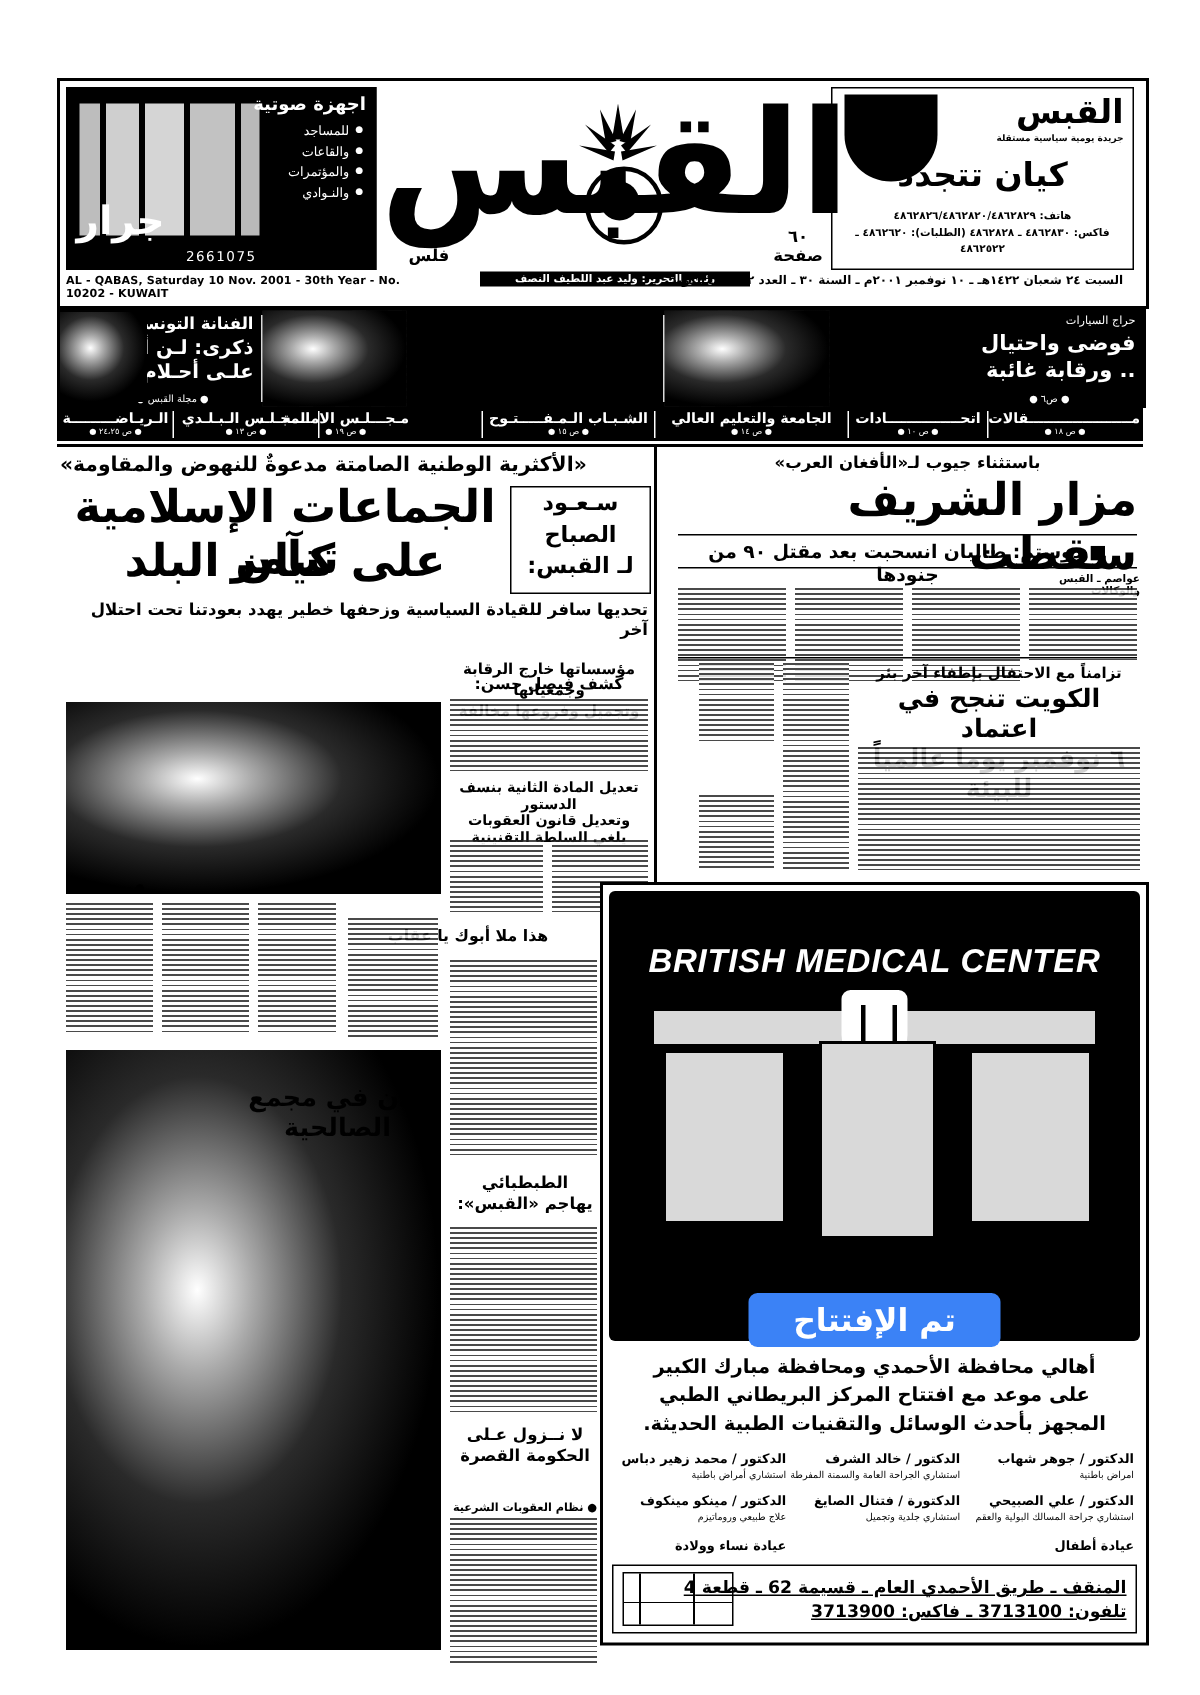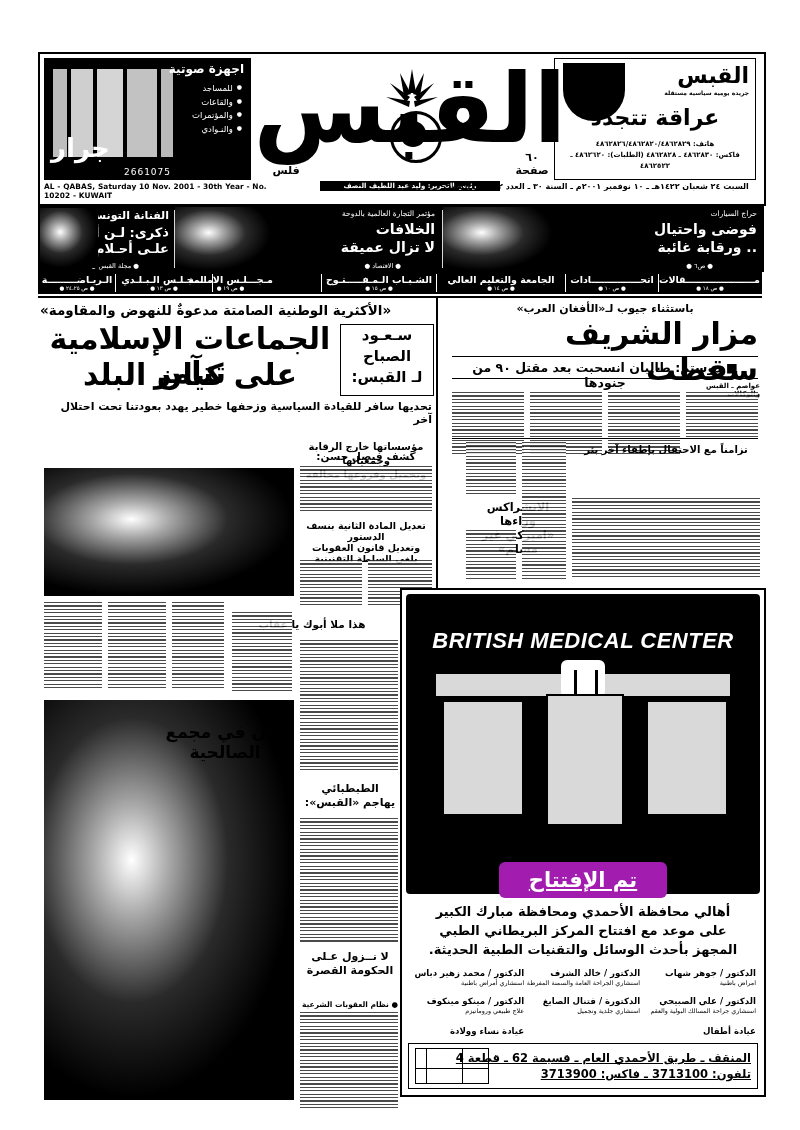--- a/index.html
+++ b/index.html
@@ -131,21 +131,21 @@
 
   
   #bmc{left:400px;top:588px;width:362px;height:505px;border:2px solid #000;background:#fff;}
   #bmc-inner{position:absolute;left:4px;top:4px;right:4px;height:300px;background:#000;border-radius:4px;}
   #bmc-ar{position:absolute;left:0;right:0;top:8px;text-align:center;color:#fff;font-size:21px;font-weight:bold;}
   #bmc-en{position:absolute;left:0;right:0;top:34px;text-align:center;color:#fff;font-size:22px;font-weight:bold;font-style:italic;letter-spacing:.5px;font-family:"Liberation Sans",sans-serif;}
   #bmc-shield{position:absolute;left:50%;margin-left:-22px;top:66px;width:44px;height:52px;background:#fff;border-radius:6px 6px 22px 22px;}
   #bmc-shield:after{content:"";position:absolute;left:50%;margin-left:-9px;top:10px;width:18px;height:30px;border:3px solid #000;border-radius:0 0 9px 9px;border-top:none;}
   #bmc-bar{position:absolute;left:28px;right:28px;top:78px;height:22px;background:#d9d9d9;border:2px solid #000;}
   .bmc-block{position:absolute;background:#d9d9d9;border:2px solid #000;}
-  #bmc-open{position:absolute;left:50%;margin-left:-84px;top:268px;width:168px;height:36px;background:#a21caf;border-radius:6px;color:#fff;font-size:21px;font-weight:bold;text-align:center;line-height:36px;text-decoration:underline;}
+  #bmc-open{position:absolute;left:50%;margin-left:-84px;top:268px;width:168px;height:36px;background:#3b82f6;border-radius:6px;color:#fff;font-size:21px;font-weight:bold;text-align:center;line-height:36px;}
   #bmc-body{position:absolute;left:8px;right:8px;top:312px;text-align:center;font-size:13px;font-weight:bold;line-height:19px;}
   #bmc-docs{position:absolute;left:8px;right:8px;top:378px;height:92px;}
   .doccol{position:absolute;top:0;width:33%;}
   .docname{font-size:8.6px;font-weight:bold;line-height:11px;}
   .docspec{font-size:6.4px;line-height:9px;}
   #bmc-addr{position:absolute;left:6px;right:6px;bottom:6px;height:44px;border:1px solid #000;}
   #bmc-addr .txt{position:absolute;right:6px;top:6px;font-size:11.5px;font-weight:bold;line-height:16px;text-decoration:underline;}
   #bmc-map{position:absolute;left:6px;top:4px;width:72px;height:34px;border:1px solid #000;
     background-image:
       linear-gradient(90deg,transparent 10px,#000 10px 11px,transparent 11px),
@@ -196,45 +196,39 @@
       <span>٦٠</span><br>
       <span>صفحة</span>
     </div>
     <div id="edit-line" class="rtl">رئيس التحرير: وليد عبد اللطيف النصف</div>
   </div>
 
   <div class="abs" id="ad-iraqia">
     <div class="blob"></div>
     <div class="logo rtl">القبس</div>
     <div class="sub rtl">جريدة يومية سياسية مستقلة</div>
-    <div class="ttl rtl">عراقة تتجدد</div>
+    <div class="ttl rtl">كيان تتجدد</div>
     <div class="tel rtl">
       <div>هاتف: ٤٨٦٢٨٢٦/٤٨٦٢٨٢٠/٤٨٦٢٨٢٩</div>
       <div>فاكس: ٤٨٦٢٨٣٠ ـ ٤٨٦٢٨٢٨ (الطلبات): ٤٨٦٢٦٢٠ ـ ٤٨٦٢٥٢٢</div>
     </div>
   </div>
   <div class="abs rtl" id="date-line">السبت ٢٤ شعبان ١٤٢٢هـ ـ ١٠ نوفمبر ٢٠٠١م ـ السنة ٣٠ ـ العدد ١٠٢٠٢ ـ الكويت</div>
 
   <div class="abs" id="teasers">
 
     <div class="teaser rtl" style="right:0;width:210px;">
       <div class="kick">حراج السيارات</div>
       <div class="l1" style="top:14px;">فوضى واحتيال</div>
       <div class="l2" style="top:32px;">.. ورقابة غائبة</div>
       <div class="src">● ص٦ ●</div>
     </div>
     <div class="tphoto photo" style="right:210px;width:110px;"></div>
     <div class="vdiv" style="right:320px;"></div>
 
-    <div class="teaser rtl" style="right:322px;width:170px;">
-      <div class="kick">مؤتمر التجارة العالمية بالدوحة</div>
-      <div class="l1" style="top:14px;">الخلافات</div>
-      <div class="l2" style="top:32px;">لا تزال عميقة</div>
-      <div class="src" style="right:40px;">● الاقتصاد ●</div>
-    </div>
     <div class="tphoto photo" style="right:492px;width:96px;"></div>
     <div class="vdiv" style="right:588px;"></div>
 
     <div class="teaser rtl" style="right:590px;width:134px;">
       <div class="kick" style="right:4px;font-size:11px;font-weight:bold;">الفنانة التونسية</div>
       <div class="l1" style="top:18px;right:4px;font-size:13px;">ذكرى: لـن أرد</div>
       <div class="l2" style="top:34px;right:4px;font-size:13px;">علـى أحـلام .</div>
       <div class="src" style="right:34px;">● مجلة القبس ●</div>
     </div>
     <div class="tphoto photo" style="right:724px;width:0;"></div>
@@ -308,26 +302,26 @@
   <div class="abs rtl" style="left:690px;top:382px;width:70px;font-size:7px;font-weight:bold;">عواصم ـ القبس والوكالات</div>
 
   <div class="abs fill sm" style="left:452px;top:392px;width:72px;height:62px;"></div>
   <div class="abs fill sm" style="left:530px;top:392px;width:72px;height:62px;"></div>
   <div class="abs fill sm" style="left:608px;top:392px;width:72px;height:62px;"></div>
   <div class="abs fill sm" style="left:686px;top:392px;width:72px;height:48px;"></div>
 
   <div class="abs" style="left:452px;top:438px;width:306px;height:1px;background:#000;"></div>
 
   <div class="abs rtl" id="r2kick">تزامناً مع الاحتفال بإطفاء آخر بئر</div>
+  <div class="abs rtl" id="r2h">
+    <div>الكويت تنجح في اعتماد</div>
+    <div>٦ نوفمبر يوما عالمياً للبيئة</div>
+  </div>
   <div class="abs fill sm" style="left:572px;top:498px;width:188px;height:82px;"></div>
 
-  <div class="abs rtl" id="r3h">
-    <div>الانشراكس وراءها</div>
-    <div>«اميركي غير مسلم»</div>
-  </div>
   <div class="abs fill sm" style="left:466px;top:530px;width:50px;height:50px;"></div>
   <div class="abs fill sm" style="left:522px;top:442px;width:44px;height:138px;"></div>
   <div class="abs fill sm" style="left:466px;top:442px;width:50px;height:54px;"></div>
 
   <div class="abs rtl" id="m1">كشف فيصل حسن:</div>
   <div class="abs fill sm" style="left:300px;top:466px;width:132px;height:48px;"></div>
 
   <div class="abs rtl" id="m2">
     <div>تعديل المادة الثانية بنسف الدستور</div>
     <div>وتعديل قانون العقوبات يلغي السلطة التقنينية</div>

